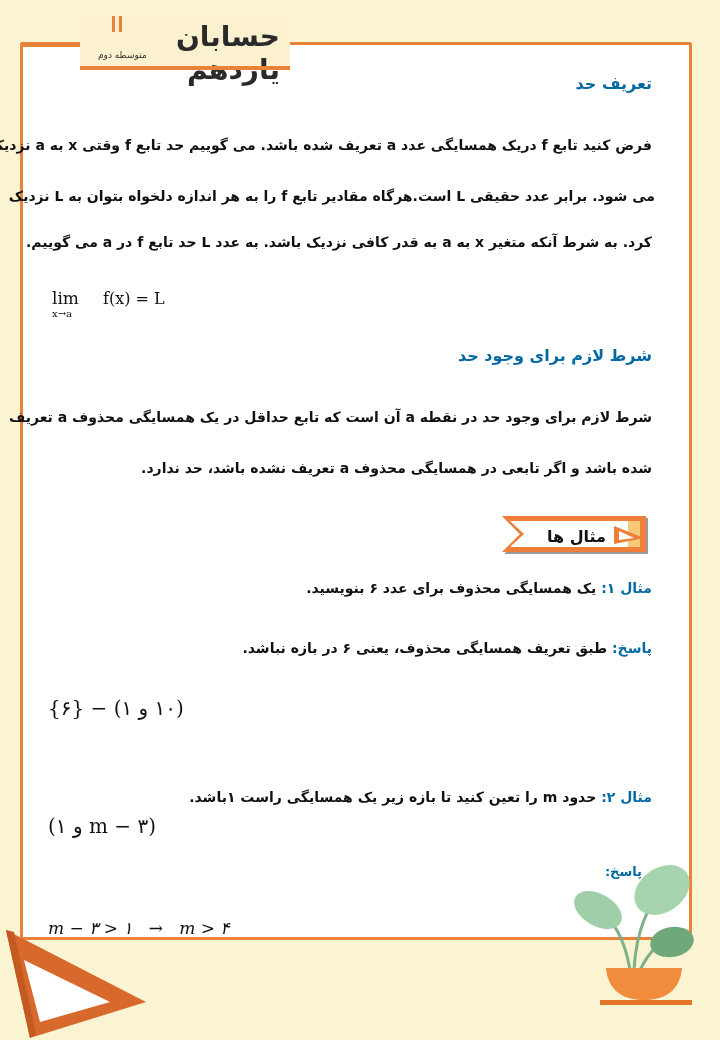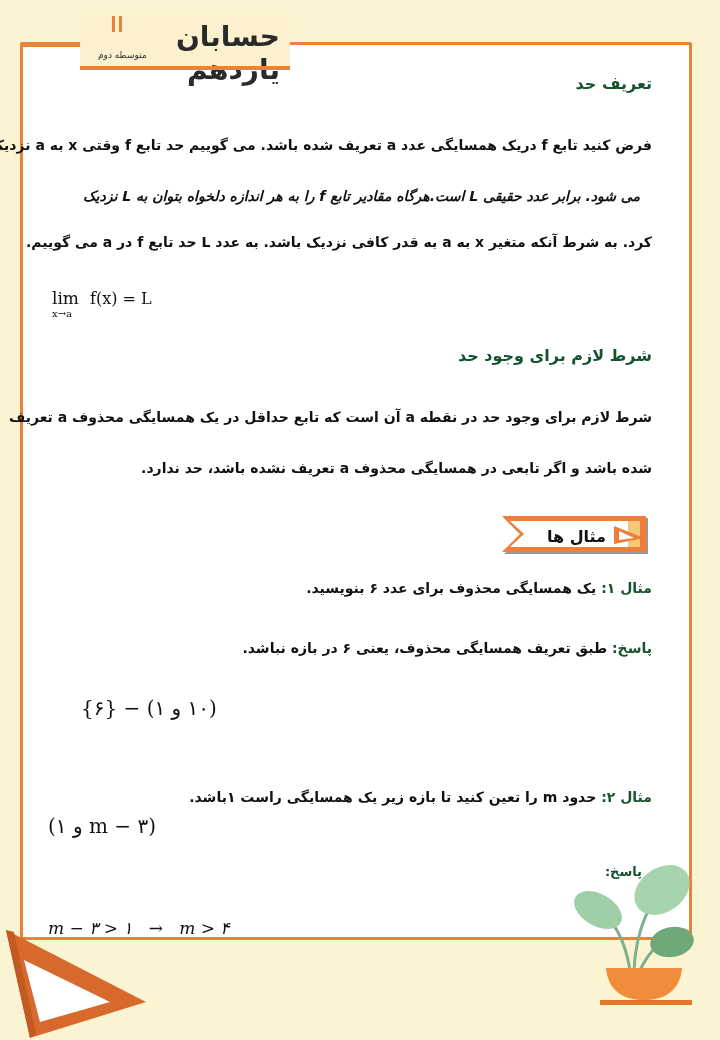--- a/index.html
+++ b/index.html
@@ -4,21 +4,21 @@
 <style>
   html,body{margin:0;padding:0;}
   body{width:720px;height:1040px;background:#fbf4d2;position:relative;overflow:hidden;font-family:"DejaVu Sans",sans-serif;}
   .frame{position:absolute;left:20px;top:42px;width:672px;height:898px;background:#fff;border:3px solid #e9833a;border-radius:2px;box-sizing:border-box;}
   .logo{position:absolute;left:80px;top:14px;width:210px;height:56px;background:#fbf1cf;z-index:3;}
   .logo-title{position:absolute;right:10px;top:6px;font-size:28px;font-weight:bold;color:#2a2a2a;direction:rtl;letter-spacing:-1px;}
   .logo-sub{position:absolute;left:18px;top:36px;font-size:9px;color:#333;direction:rtl;}
   .logo-bar{position:absolute;left:0;right:0;bottom:0;height:4px;background:#e9833a;}
   .logo-mark{position:absolute;left:32px;top:2px;width:10px;height:16px;border-left:3px solid #e9833a;border-right:3px solid #e9833a;box-sizing:border-box;}
   .text{position:absolute;direction:rtl;color:#111;font-size:14px;font-weight:bold;white-space:nowrap;}
-  .red{color:#14532d;}
+  .red{color:#0369a1;}
   .heading{font-size:16px;}
   .math{position:absolute;font-family:"DejaVu Serif",serif;color:#111;white-space:nowrap;}
   .examples-tag{position:absolute;left:500px;top:516px;width:150px;height:40px;}
   .ruler{position:absolute;left:0;top:930px;}
   .plant{position:absolute;left:570px;top:860px;}
 </style>
 </head>
 <body>
 
 <div class="logo">
@@ -26,26 +26,26 @@
   <div class="logo-title">حسابان یازدهم</div>
   <div class="logo-sub">متوسطه دوم</div>
   <div class="logo-bar"></div>
 </div>
 <div style="position:absolute;left:20px;top:44px;width:60px;height:3px;background:#e9833a;z-index:2"></div>
 
 <div class="frame"></div>
 
 <div class="text red heading" style="right:68px;top:74px;">تعریف حد</div>
 <div class="text" style="right:68px;top:137px;">فرض کنید تابع f دریک همسایگی عدد a تعریف شده باشد. می گوییم حد تابع f وقتی x به a نزدیک</div>
-<div class="text" style="right:80px;top:188px;font-style:italic;">می شود. برابر عدد حقیقی L است.هرگاه مقادیر تابع  f را به هر اندازه دلخواه بتوان به  L نزدیک</div>
+<div class="text" style="right:65px;top:188px;">می شود. برابر عدد حقیقی L است.هرگاه مقادیر تابع  f را به هر اندازه دلخواه بتوان به  L نزدیک</div>
 <div class="text" style="right:68px;top:234px;">کرد. به شرط آنکه متغیر x به a به قدر کافی نزدیک باشد. به عدد L حد تابع f در a می گوییم.</div>
 
 <div style="position:absolute;left:52px;top:288px;">
   <span class="math" style="position:static;font-size:17px;">lim</span>
-  <span class="math" style="position:static;font-size:16px;margin-left:6px;">f(x) = L</span>
+  <span class="math" style="position:static;font-size:16px;margin-left:19px;">f(x) = L</span>
   <div class="math" style="left:0;top:20px;font-size:10px;">x→a</div>
 </div>
 
 <div class="text red heading" style="right:68px;top:346px;">شرط لازم برای وجود حد</div>
 <div class="text" style="right:68px;top:409px;">شرط لازم برای وجود حد در نقطه a آن است که تابع حداقل در یک همسایگی محذوف a تعریف</div>
 <div class="text" style="right:68px;top:460px;margin-left:30px;">شده باشد و اگر تابعی در همسایگی محذوف a تعریف نشده باشد، حد ندارد.</div>
 
 <div class="examples-tag">
   <svg width="150" height="40" viewBox="0 0 150 40">
     <polygon points="4,2 148,2 148,38 4,38 22,20" fill="#9a9a9a"></polygon>
@@ -57,21 +57,21 @@
   </svg>
   <div class="text" style="right:44px;top:11px;font-size:16px;">مثال ها</div>
 </div>
 
 <div class="text" style="right:68px;top:580px;">
   <span class="red">مثال ۱:</span><span> یک همسایگی محذوف برای عدد ۶ بنویسید.</span>
 </div>
 <div class="text" style="right:68px;top:640px;">
   <span class="red">پاسخ:</span><span> طبق تعریف همسایگی محذوف، یعنی ۶ در بازه نباشد.</span>
 </div>
-<div class="math" style="left:48px;top:696px;font-size:20px;direction:rtl;margin-left:33px;">(۱۰ و ۱) − {۶}</div>
+<div class="math" style="left:48px;top:696px;font-size:20px;direction:rtl;">(۱۰ و ۱) − {۶}</div>
 
 <div class="text" style="right:68px;top:789px;">
   <span class="red">مثال ۲:</span><span> حدود  m را تعین کنید تا بازه زیر یک همسایگی راست ۱باشد.</span>
 </div>
 <div class="math" style="left:48px;top:814px;font-size:20px;direction:rtl;">(m − ۳ و ۱)</div>
 
 <div class="text red" style="right:78px;top:864px;font-size:13px;z-index:4;">پاسخ:</div>
 <div class="math" style="left:48px;top:918px;font-size:17px;white-space:pre;font-style:italic;">m − ۳ &gt; ۱   →   m &gt; ۴</div>
 
 <svg class="ruler" width="150" height="110" viewBox="0 0 150 110" style="top:930px;">

